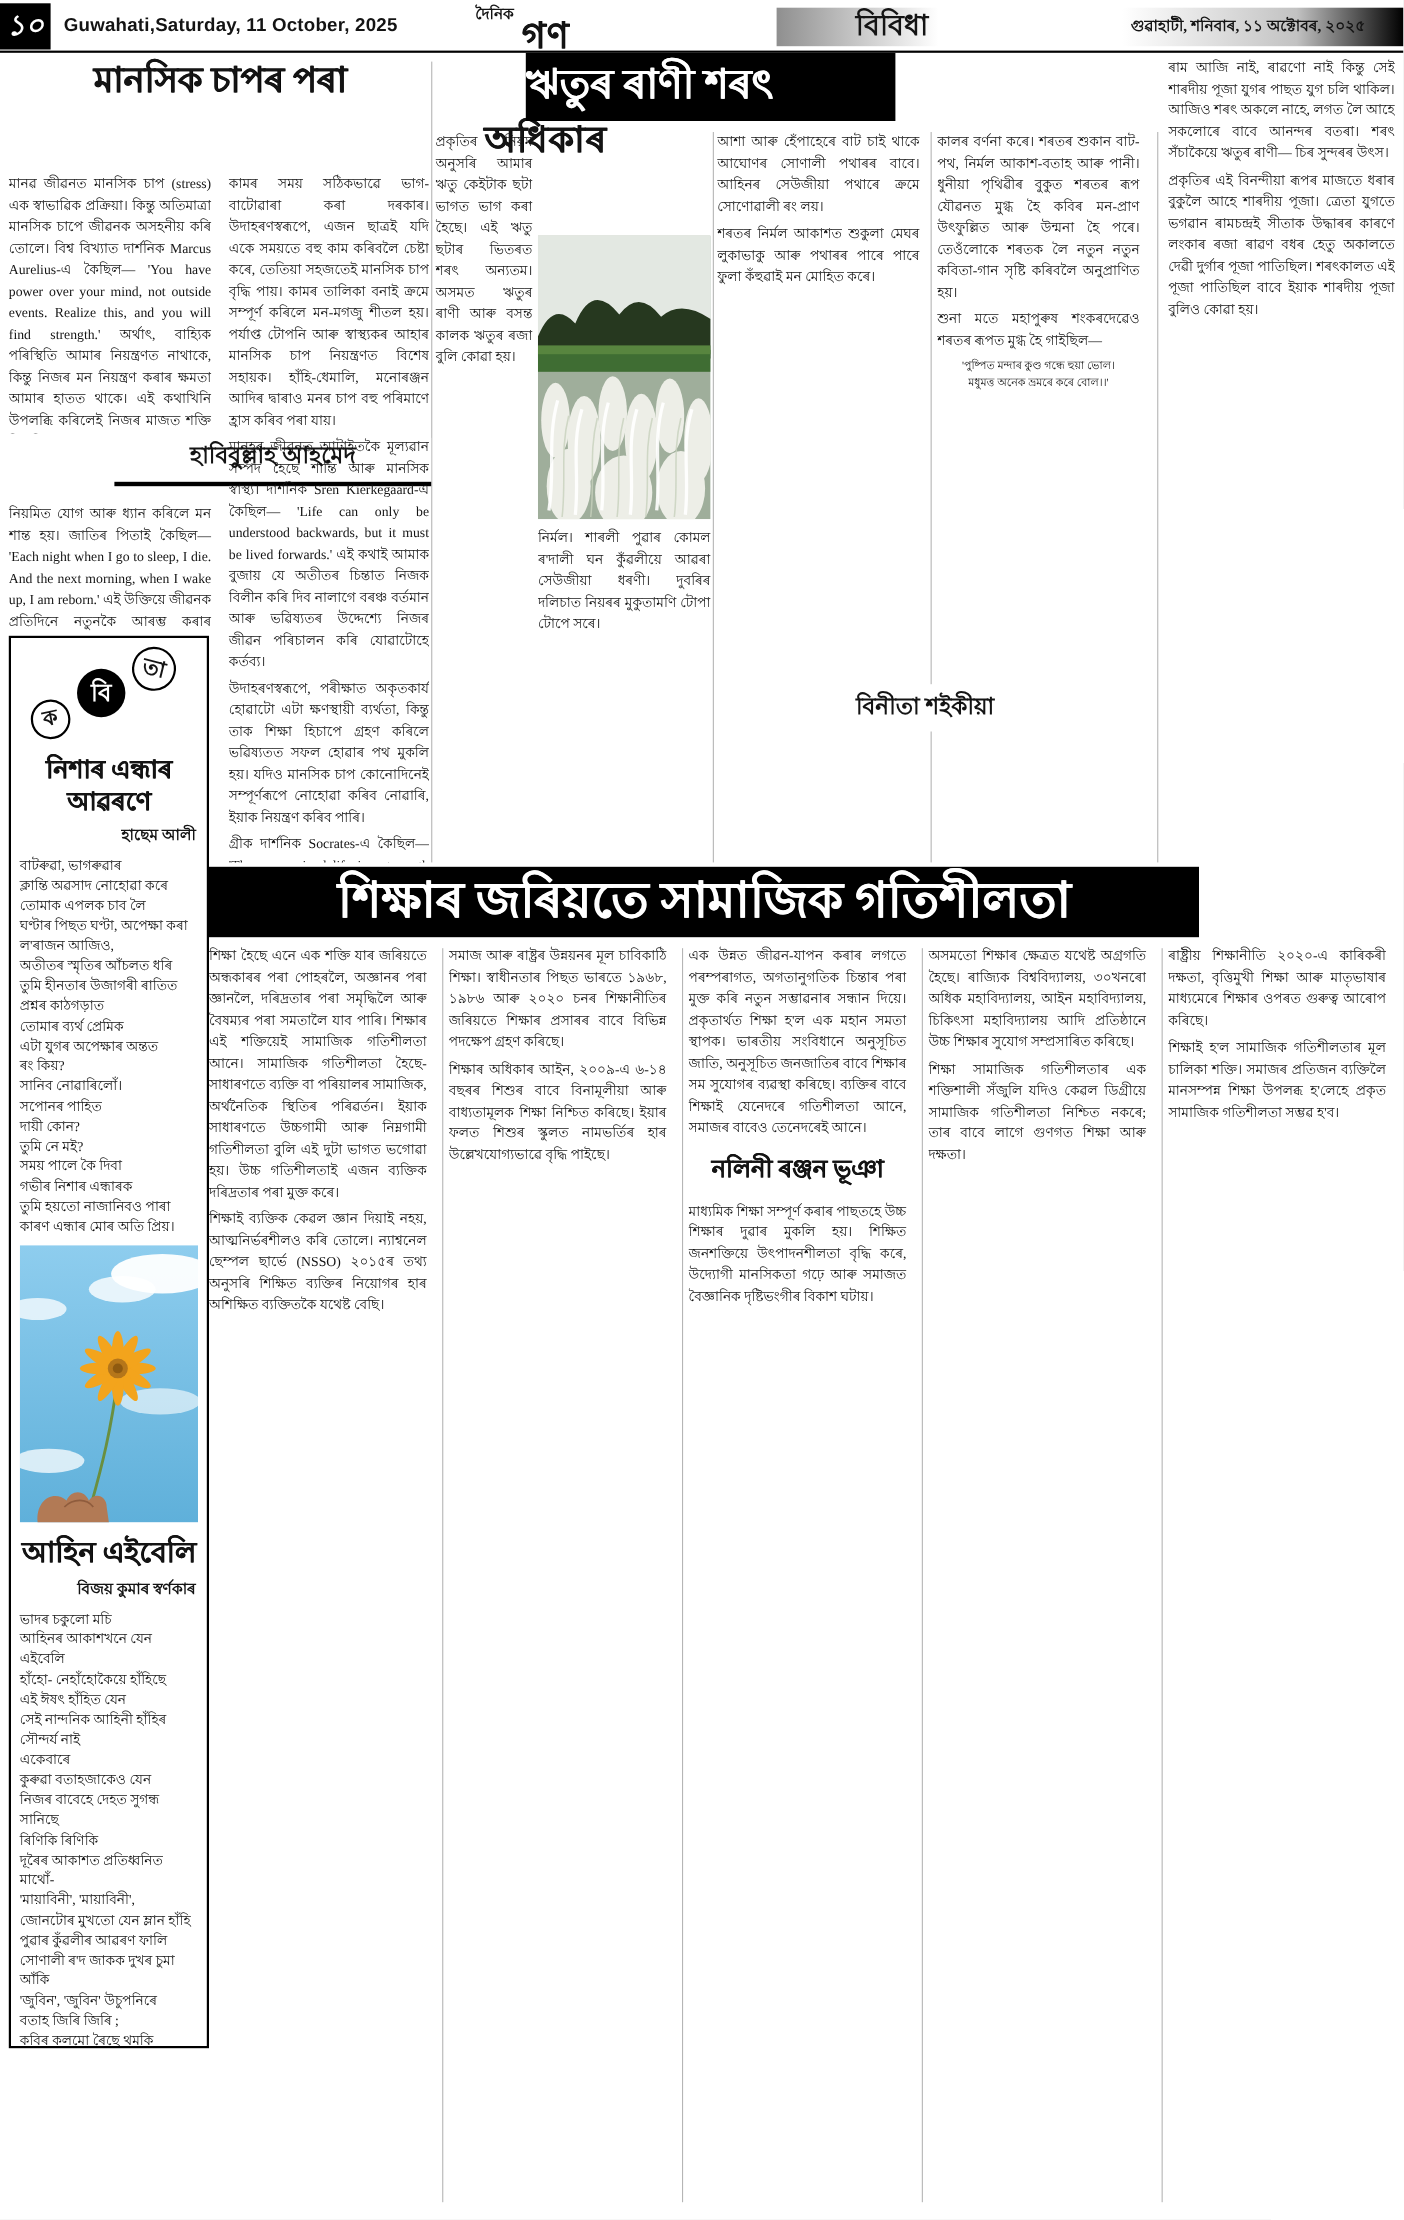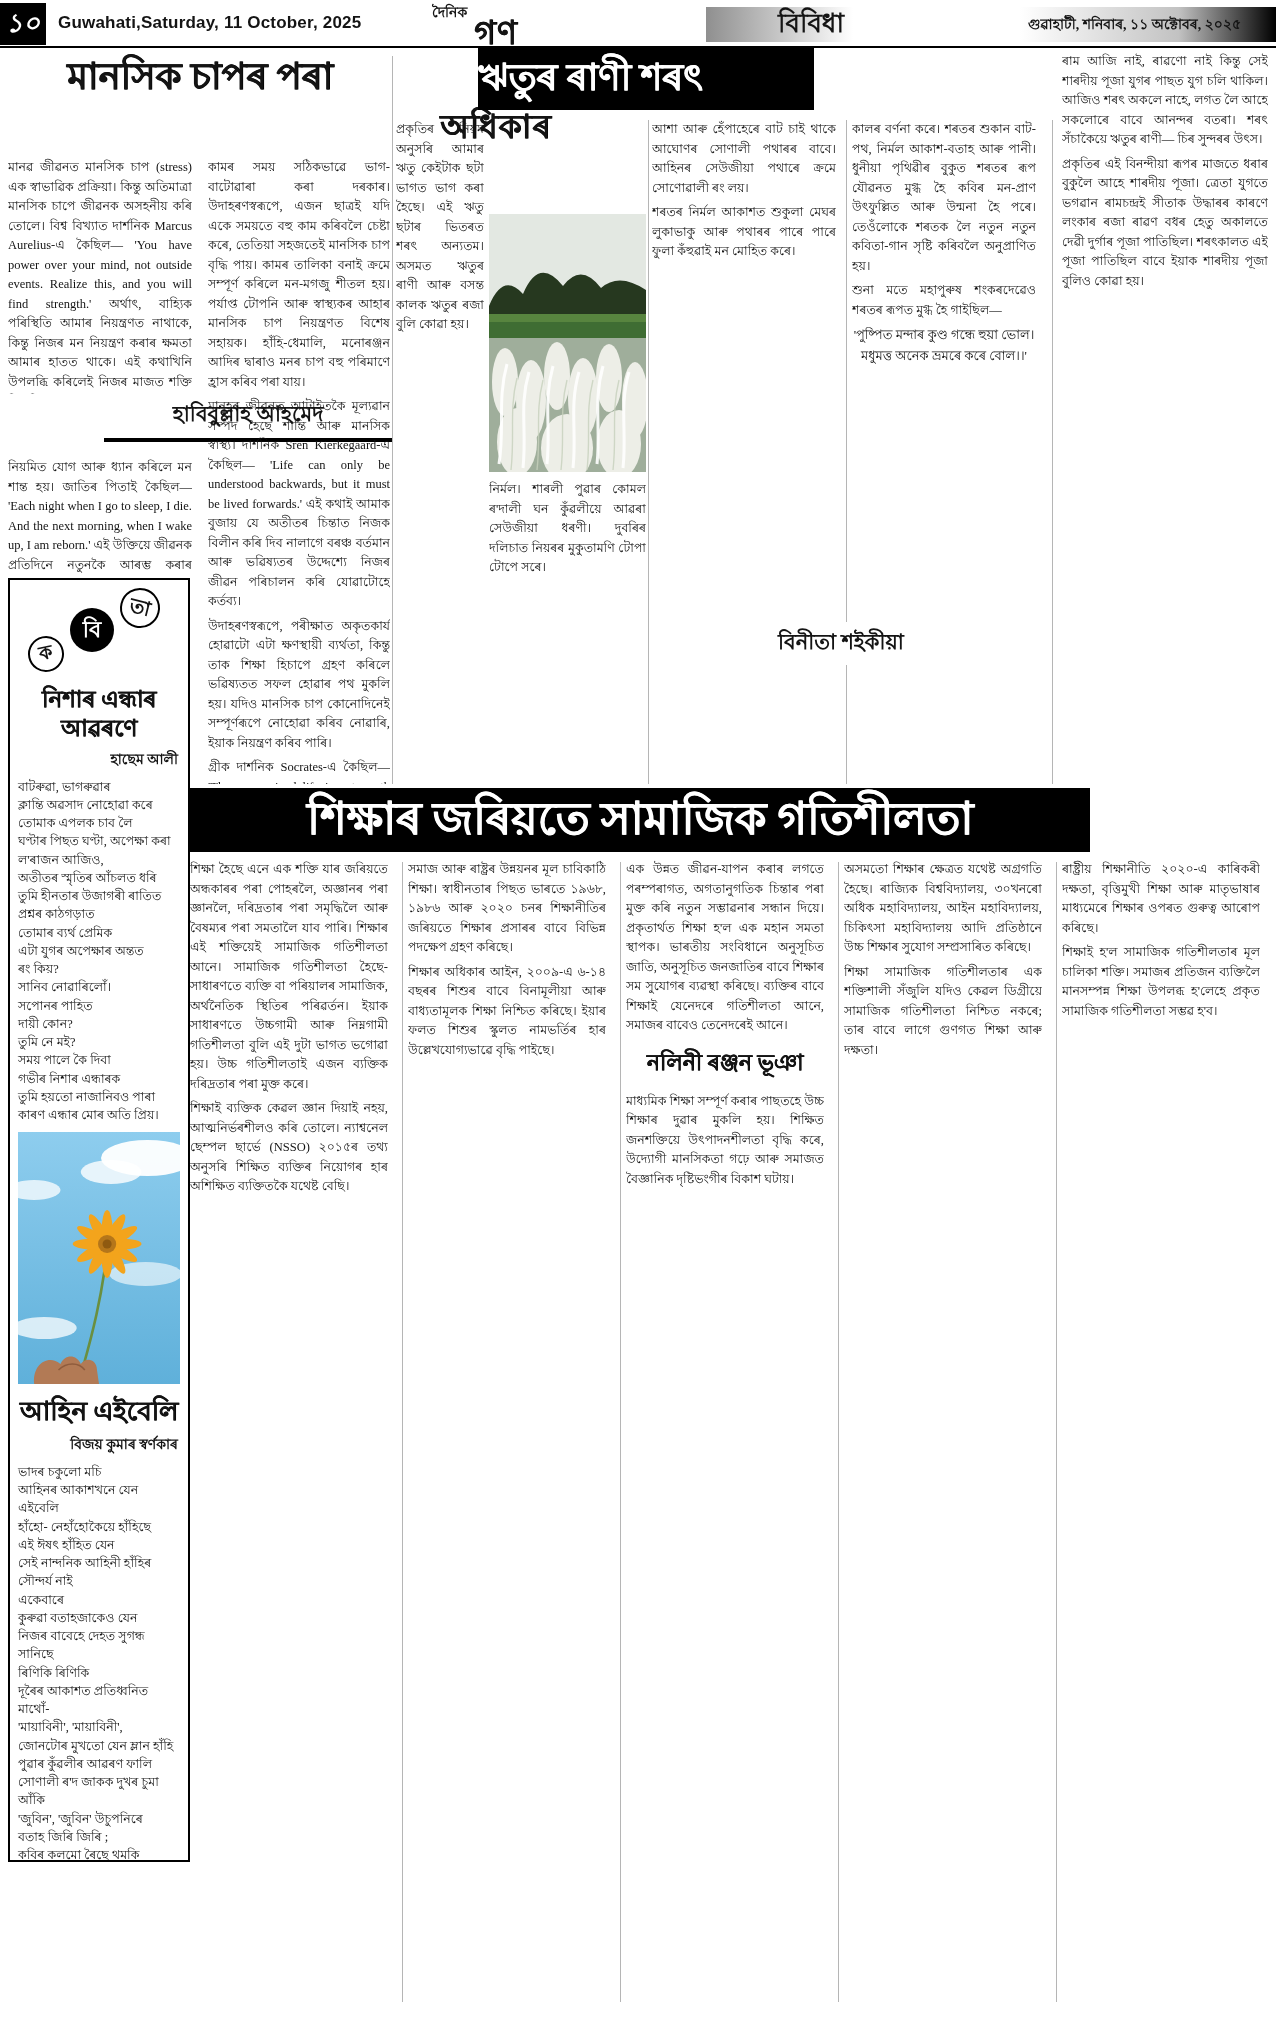--- a/index.html
+++ b/index.html
@@ -30,40 +30,40 @@
     text-align:center; font-size:26px; font-weight:bold; line-height:34px;
   }
   #date-right-strip {
     left:1020px; top:7px; width:256px; height:35px;
     background:linear-gradient(90deg,#ffffff,#c2c2c2 62%,#000 100%);
     font-size:14px; font-weight:bold; line-height:35px; padding-left:8px;
   }
 
   
   #a1-headline { left:8px; top:54px; width:384px; text-align:center; font-weight:bold; line-height:1.22; text-shadow:.7px 0 #000; }
-  #a1-headline .l1 { font-size:37px; }
+  #a1-headline .l1 { font-size:32px; }
   #a1-headline .l2 { font-size:33px; }
   #a1-col1a { left:8px;  top:158px; width:184px; height:236px; }
   #a1-byline { left:104px; top:398px; width:288px; background:#fff; text-align:center;
                font-size:21px; font-weight:bold; padding-bottom:5px; border-bottom:4px solid #000; }
   #a1-col1b { left:8px;  top:458px; width:184px; height:116px; }
   #a1-col2  { left:208px; top:158px; width:182px; height:626px; }
 
   
   #a2-headline-box { left:478px; top:48px; width:336px; height:62px; background:#000; color:#fff;
                      text-align:left; font-size:37px; font-weight:bold; line-height:60px; text-shadow:.6px 0 #fff; }
   #a2-photo { left:489px; top:214px; width:157px; height:258px; }
   #a2-colA { left:396px;  top:120px; width:88px;  height:664px; }
   #a2-colB { left:489px;  top:480px; width:157px; height:304px; }
   #a2-colC { left:652px;  top:120px; width:184px; height:664px; }
   #a2-colE { left:852px;  top:120px; width:184px; height:664px; }
   #a2-colF { left:1062px; top:52px;  width:206px; height:732px; }
   #a2-byline { left:726px; top:622px; width:230px; background:#fff; text-align:center;
                font-size:21px; font-weight:bold; padding:4px 0; }
-  .verse { white-space:pre-line; text-align:center; font-size:13px; line-height:1.6; margin-top:4px; }
+  .verse { white-space:pre-line; text-align:center; font-size:10px; line-height:1.6; margin-top:4px; }
 
   
   #poetry-box {
     left:8px; top:578px; width:182px; height:1284px; border:2px solid #000;
     padding:8px 8px 6px 8px; display:flex; flex-direction:column; overflow:hidden;
   }
   #kabita-logo { position:relative; height:98px; flex:none; }
   .kcirc { position:absolute; border-radius:50%; display:flex; align-items:center; justify-content:center;
            font-weight:bold; background:#fff; }
   #kcirc-1 { left:10px; top:48px; width:36px; height:36px; border:2.5px solid #000; font-size:19px; transform:rotate(-12deg); }

